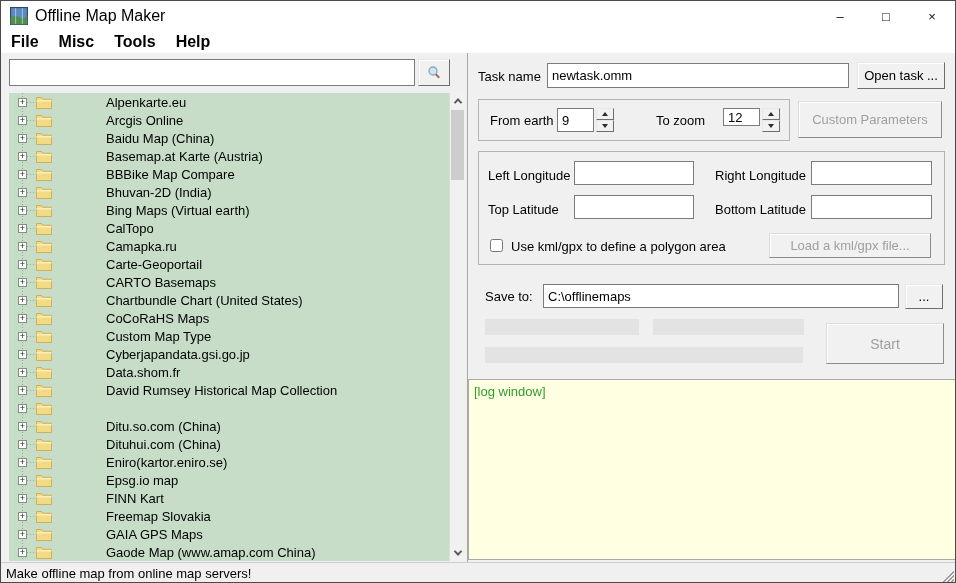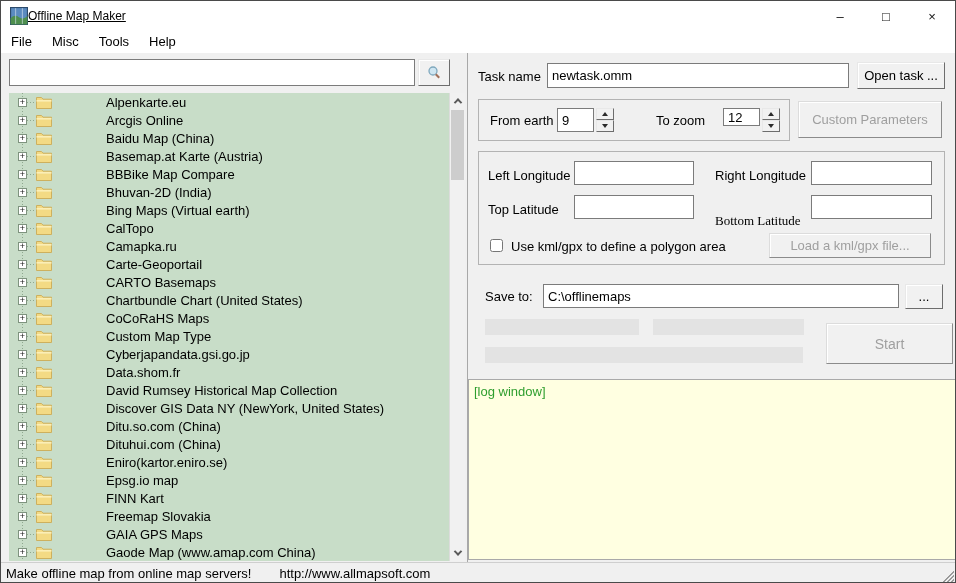--- a/index.html
+++ b/index.html
@@ -3,27 +3,27 @@
 <meta charset="utf-8">
 <style>
   * { margin:0; padding:0; box-sizing:border-box; }
   html,body { width:956px; height:583px; }
   body { font-family:"Liberation Sans", sans-serif; font-size:13px; color:#000; background:#f0f0f0; }
   #window { position:relative; width:956px; height:583px; border:1px solid #4a4a4a; background:#f0f0f0; overflow:hidden; }
 
   
   #titlebar { position:absolute; left:0; top:0; width:954px; height:30px; background:#ffffff; display:flex; align-items:center; }
   #app-icon { margin-left:9px; width:18px; height:18px; flex:0 0 auto; }
-  #title-text { margin-left:0; font-size:12px;text-decoration:underline; }
+  #title-text { margin-left:7px; font-size:16px; }
   #win-controls { margin-left:auto; display:flex; height:30px; }
   .win-btn { width:46px; height:30px; display:flex; align-items:center; justify-content:center; font-size:13px; color:#111; cursor:default; }
 
   
   #menubar { position:absolute; left:0; top:30px; width:954px; height:22px; background:#ffffff; display:flex; align-items:center; }
-  .menu-item { padding:0 10px; height:22px; line-height:22px; font-size:13px; }
+  .menu-item { padding:0 10px; height:22px; line-height:22px; font-size:16px;font-weight:bold; }
 
   
   .tb { position:absolute; background:#ffffff; border:1px solid #7b7b7b; font-family:"Liberation Sans",sans-serif; font-size:13px; padding:8px 4px; outline:none; color:#000; }
   .btn { position:absolute; background:#f1f1f1; border:1px solid; border-color:#e8e8e8 #6d6d6d #6d6d6d #e8e8e8; box-shadow:inset 1px 1px 0 #ffffff; font-family:"Liberation Sans",sans-serif; font-size:13px; color:#000; display:flex; align-items:center; justify-content:center; }
   .btn.disabled { color:#9f9f9f; border-color:#dcdcdc #8b8b8b #8b8b8b #dcdcdc; }
   .label { position:absolute; font-size:13px; white-space:nowrap; }
   .groupbox { position:absolute; border:1px solid #b3b3b3; }
 
   .spinner { position:absolute; width:18px; display:flex; flex-direction:column; }
   .spin-btn { flex:1; background:#f1f1f1; border:1px solid; border-color:#e8e8e8 #6d6d6d #6d6d6d #e8e8e8; display:flex; align-items:center; justify-content:center; }
@@ -67,21 +67,21 @@
   #top-lat-input { left:573px; top:194px; width:120px; height:24px; }
   #bottom-lat-input { left:810px; top:194px; width:121px; height:24px; }
   #kml-checkbox { position:absolute; left:489px; top:238px; width:13px; height:13px; accent-color:#333; }
   #load-kml-btn { left:768px; top:232px; width:162px; height:25px; }
   #save-input { left:542px; top:283px; width:356px; height:24px; }
   #browse-btn { left:904px; top:283px; width:38px; height:25px; }
   .progress { position:absolute; height:16px; background:#e3e3e3; }
   #prog1 { left:484px; top:318px; width:154px; }
   #prog2 { left:652px; top:318px; width:151px; }
   #prog3 { left:484px; top:346px; width:318px; }
-  #start-btn { left:825px; top:322px; width:127px; height:41px; font-size:14px; }
+  #start-btn { left:825px; top:322px; width:118px; height:41px; font-size:14px; }
 
   #log-window { position:absolute; left:467px; top:378px; width:523px; height:181px; background:#ffffe1; border:1px solid #a9a9a9; }
   #log-text { position:absolute; left:5px; top:4px; color:#2e9e2e; font-size:13px; }
 
   
   #statusbar { position:absolute; left:0; top:561px; width:954px; height:21px; background:#f0f0f0; border-top:1px solid #cfcfcf; display:flex; align-items:center; font-size:13px; }
   #status-tagline { margin-left:5px; }
   #status-url { margin-left:28px; }
   #resize-grip { position:absolute; right:1px; bottom:1px; width:13px; height:13px; background:
      linear-gradient(135deg, transparent 0 57%, #9a9a9a 57% 64%, transparent 64% 72%, #9a9a9a 72% 79%, transparent 79% 87%, #9a9a9a 87% 94%, transparent 94%); }
@@ -293,21 +293,20 @@
     <span class="tree-label">David Rumsey Historical Map Collection</span>
   </div>
 
   <div class="tree-row">
     <div class="plusbox">+</div>
     <div class="tree-dots"></div>
     <svg class="folder-ic" width="16" height="13" viewBox="0 0 16 13">
       <path d="M0.5 1.5 L5.5 1.5 L7 3.2 L15.5 3.2 L15.5 12.5 L0.5 12.5 Z" fill="#f3da84" stroke="#cdb05e"></path>
       <path d="M0.5 4.8 L15.5 4.8" stroke="#fbeeb6" stroke-width="1.6"></path>
     </svg>
-    <span class="tree-label">Discover GIS Data NY (NewYork, United States)</span>
   </div>
 
   <div class="tree-row">
     <div class="plusbox">+</div>
     <div class="tree-dots"></div>
     <svg class="folder-ic" width="16" height="13" viewBox="0 0 16 13">
       <path d="M0.5 1.5 L5.5 1.5 L7 3.2 L15.5 3.2 L15.5 12.5 L0.5 12.5 Z" fill="#f3da84" stroke="#cdb05e"></path>
       <path d="M0.5 4.8 L15.5 4.8" stroke="#fbeeb6" stroke-width="1.6"></path>
     </svg>
     <span class="tree-label">Ditu.so.com (China)</span>
@@ -423,21 +422,21 @@
   </div>
   <div class="btn disabled" id="custom-params-btn">Custom Parameters</div>
 
   <div class="groupbox" id="coords-group"></div>
   <span class="label" style="left:487px; top:167px;">Left Longitude</span>
   <input class="tb" id="left-lon-input" autofocus="" value="" style="">
   <span class="label" style="left:714px; top:167px;">Right Longitude</span>
   <input class="tb" id="right-lon-input" value="" style="">
   <span class="label" style="left:487px; top:201px;">Top Latitude</span>
   <input class="tb" id="top-lat-input" value="" style="">
-  <span class="label" style="left:714px; top:212px;font-family:Liberation Serif, serif;">Bottom Latitude</span>
+  <span class="label" style="left:714px; top:201px;">Bottom Latitude</span>
   <input class="tb" id="bottom-lat-input" value="" style="">
   <input type="checkbox" id="kml-checkbox" style="">
   <span class="label" style="left:510px; top:238px;">Use kml/gpx to define a polygon area</span>
   <div class="btn disabled" id="load-kml-btn">Load a kml/gpx file...</div>
 
   <span class="label" style="left:484px; top:288px;">Save to:</span>
   <input class="tb" id="save-input" value="C:\offlinemaps" style="">
   <div class="btn" id="browse-btn">...</div>
 
   <div class="progress" id="prog1"></div>
@@ -452,17 +451,16 @@
           <div class="chev up"></div>
         </div>
       <div class="sb-arrow" style="bottom:0;">
           <div class="chev down"></div>
         </div>
     </div>
   </div>
 
   <div id="statusbar">
     <span id="status-tagline">Make offline map from online map servers!</span>
-    <span id="status-url">http://www.allmapsoft.com</span>
     <div id="resize-grip"></div>
   </div>
 
 </div>
 
 </body></html>

